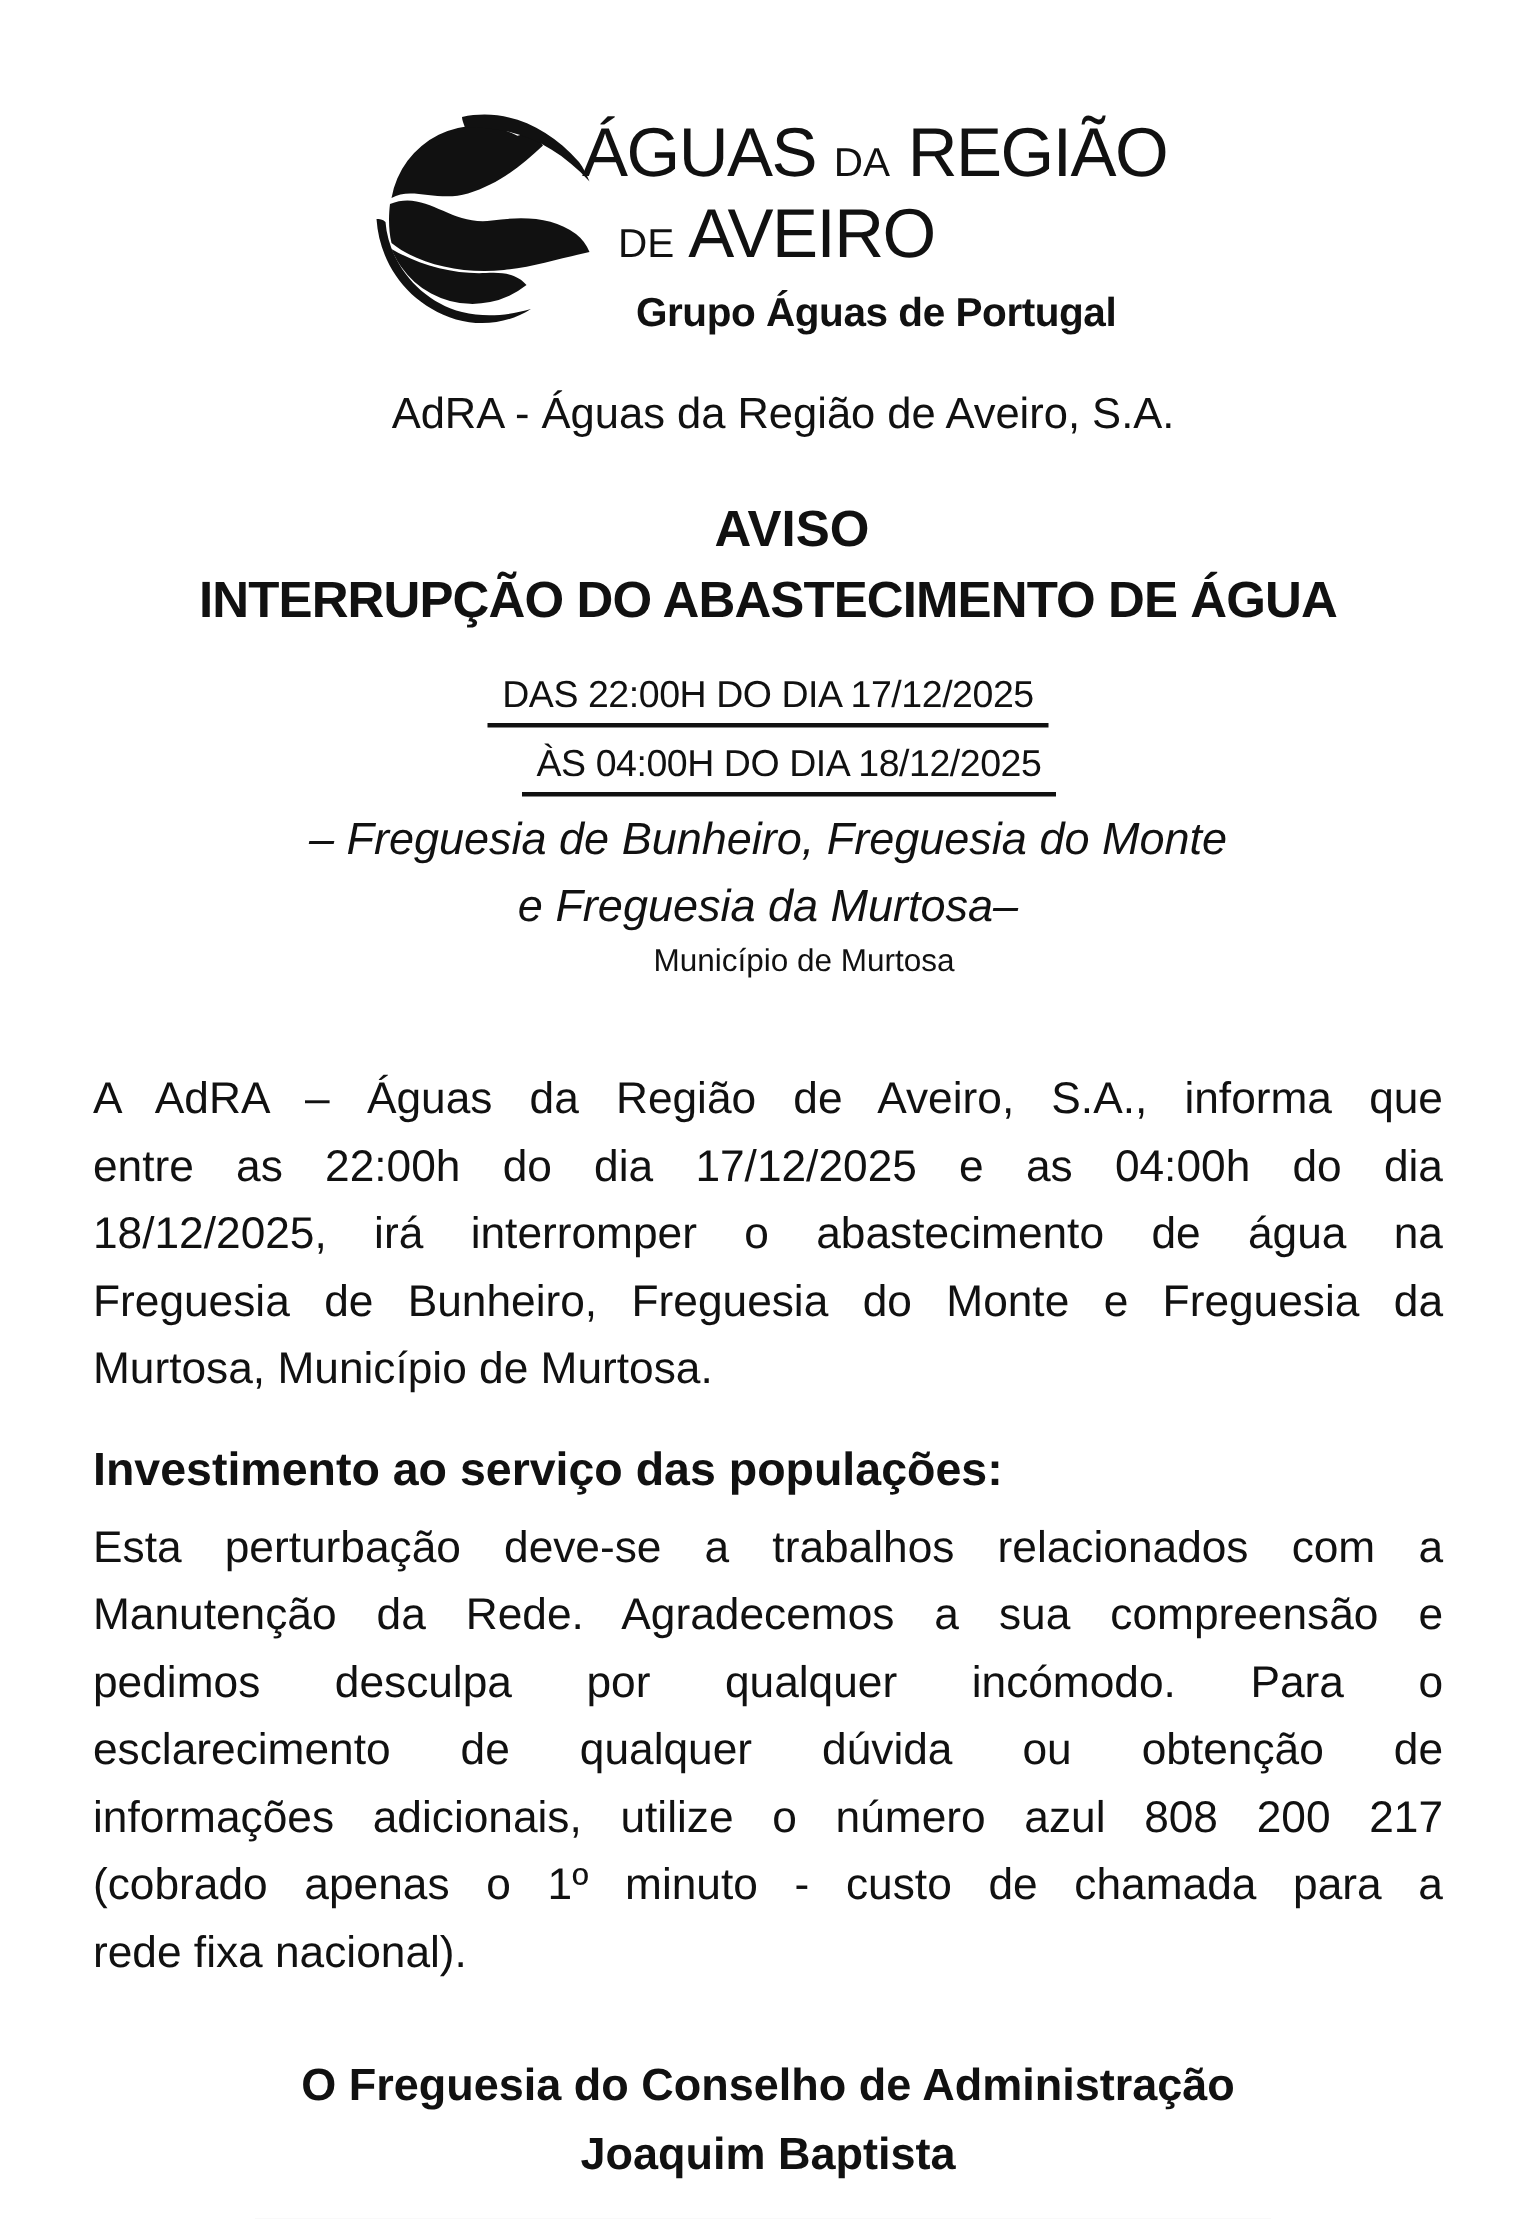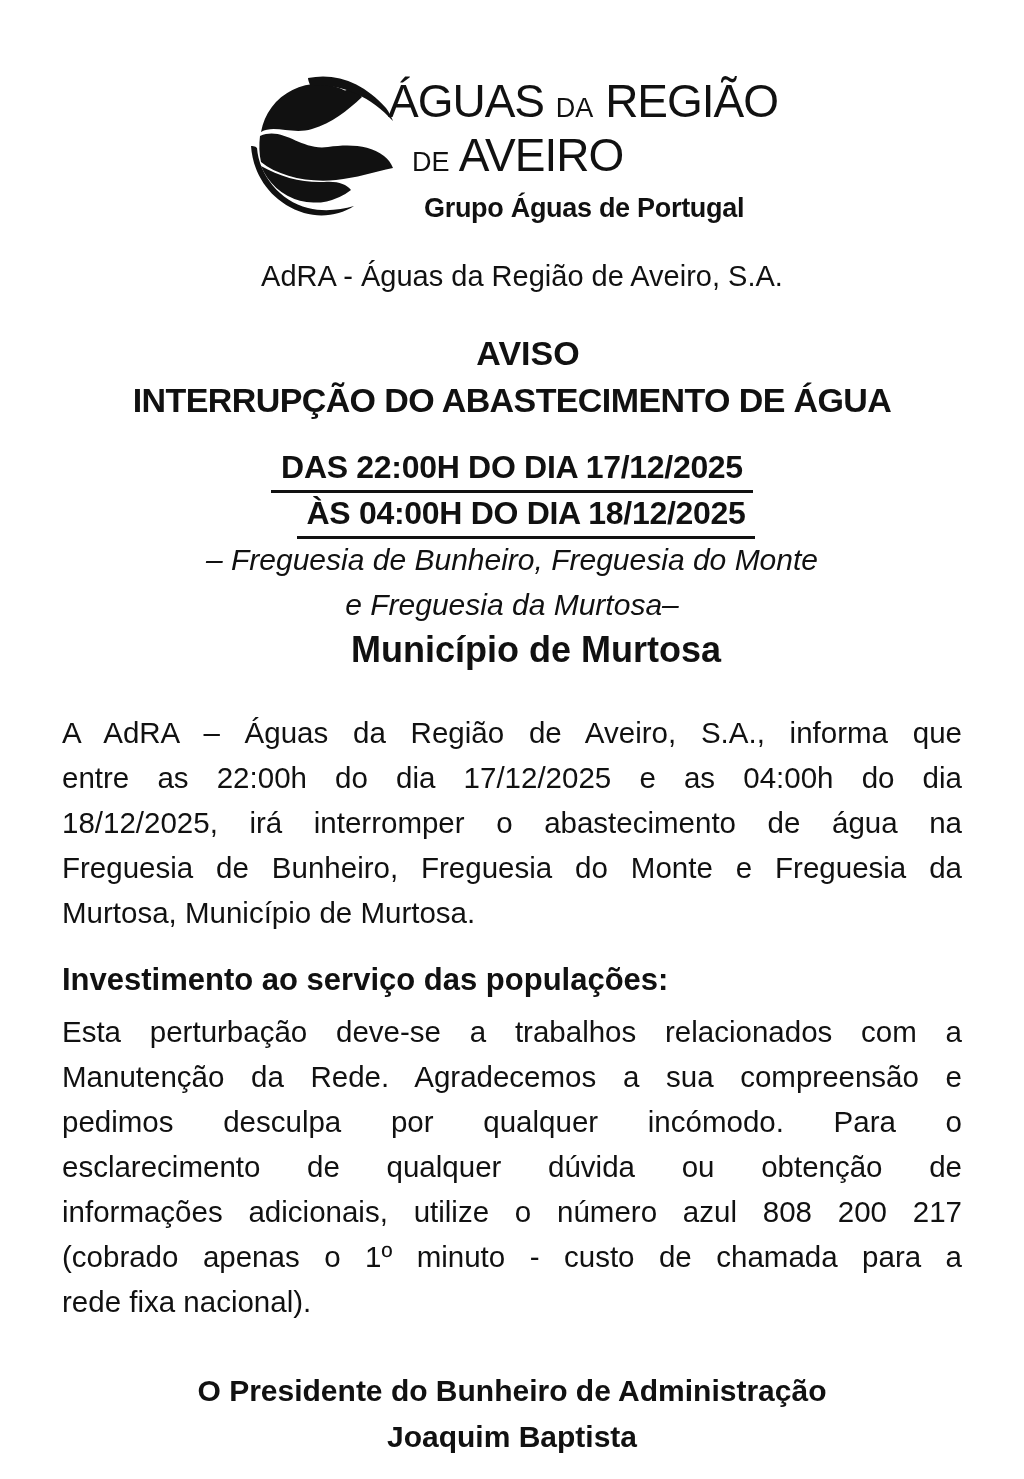--- a/index.html
+++ b/index.html
@@ -30,27 +30,27 @@
   
   .centerline { position:absolute; left:0; width:1024px; text-align:center; white-space:nowrap; }
   .company   { top:260px; font-size:29px;padding-left:20px; }
   .title     { top:334px; font-size:34px; font-weight:bold;margin-left:16px; }
   .subtitle  { top:381px; font-size:34px; font-weight:bold; letter-spacing:-0.6px; }
 
   .sched1 { top:449px; }
   .sched2 { top:495px;padding-left:28px; }
   .usched {
     display:inline-block;
-    font-size:32px; font-weight:bold; letter-spacing:-0.3px;
+    font-size:25px; font-weight:normal; letter-spacing:-0.3px;
     border-bottom:3px solid var(--ink);
     padding:0 10px 4px 10px;
   }
   .area1 { top:543px; font-size:30px; font-style:italic; }
   .area2 { top:588px; font-size:30px; font-style:italic; }
-  .muni  { top:629px; font-size:36px; font-weight:bold;padding-left:48px; }
+  .muni  { top:629px; font-size:21px; font-weight:normal;padding-left:48px; }
 
   
   .bodyblock { position:absolute; left:62px; width:900px; font-size:29.5px; }
   .para1 { top:710px; }
   .section-heading { top:962px; font-weight:bold; font-size:31px; }
   .para2 { top:1009px; }
   .jline { line-height:45px; text-align:justify; text-align-last:justify; white-space:normal; }
   .jline.last { text-align-last:left; }
 
   
@@ -138,17 +138,17 @@
       <div class="jline">Esta perturbação deve-se a trabalhos relacionados com a</div>
       <div class="jline">Manutenção da Rede. Agradecemos a sua compreensão e</div>
       <div class="jline">pedimos desculpa por qualquer incómodo. Para o</div>
       <div class="jline">esclarecimento de qualquer dúvida ou obtenção de</div>
       <div class="jline">informações adicionais, utilize o número azul 808 200 217</div>
       <div class="jline">(cobrado apenas o 1º minuto - custo de chamada para a</div>
       <div class="jline last">rede fixa nacional).</div>
     </div>
 
   <div class="footer">
-    <div>O Presidente do Bunheiro de Administração</div>
+    <div>O Freguesia do Conselho de Administração</div>
     <div>Joaquim Baptista</div>
   </div>
 
 </div>
 
 </body></html>

